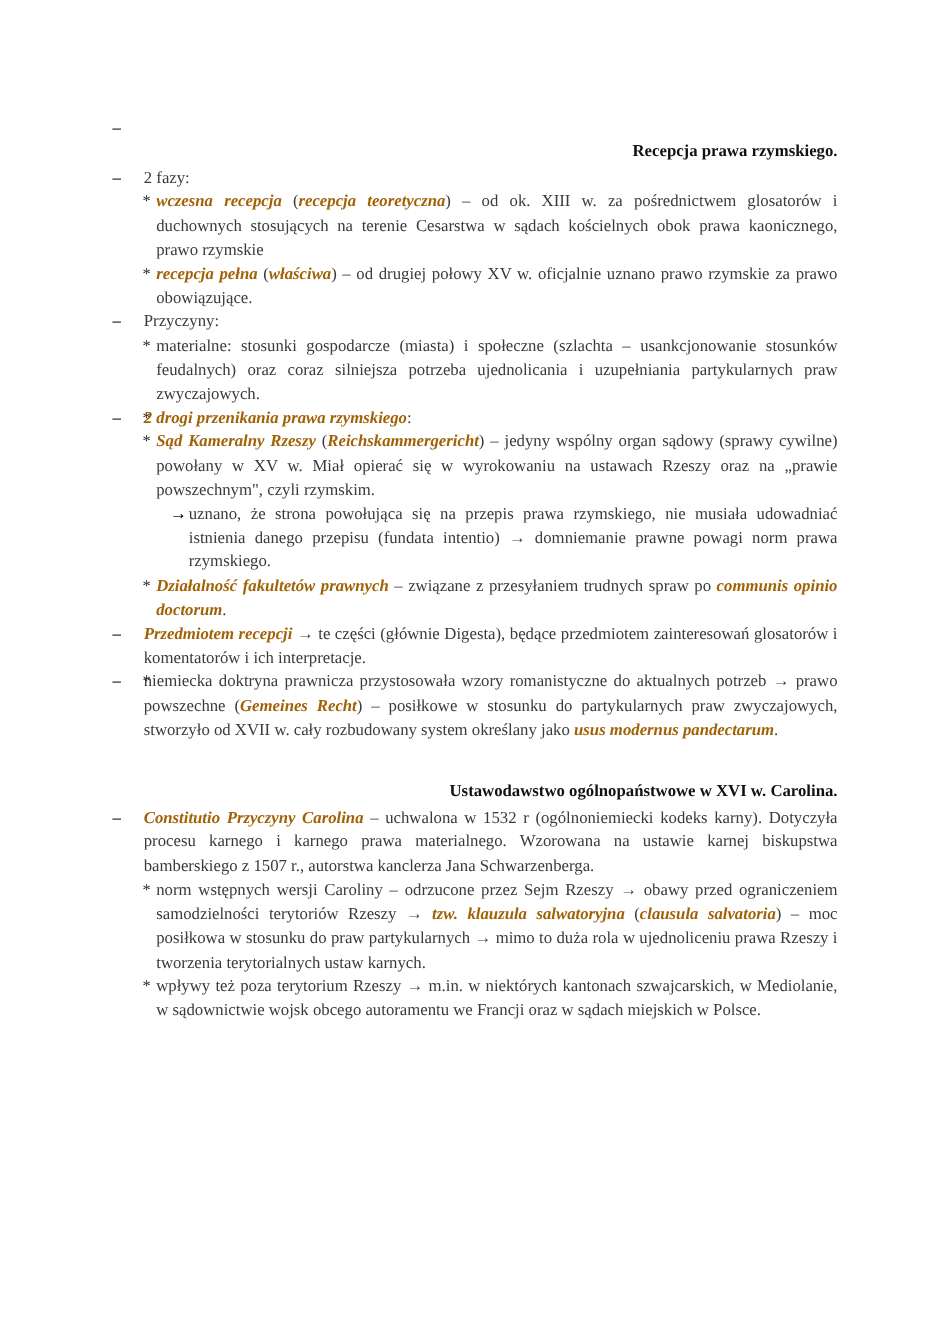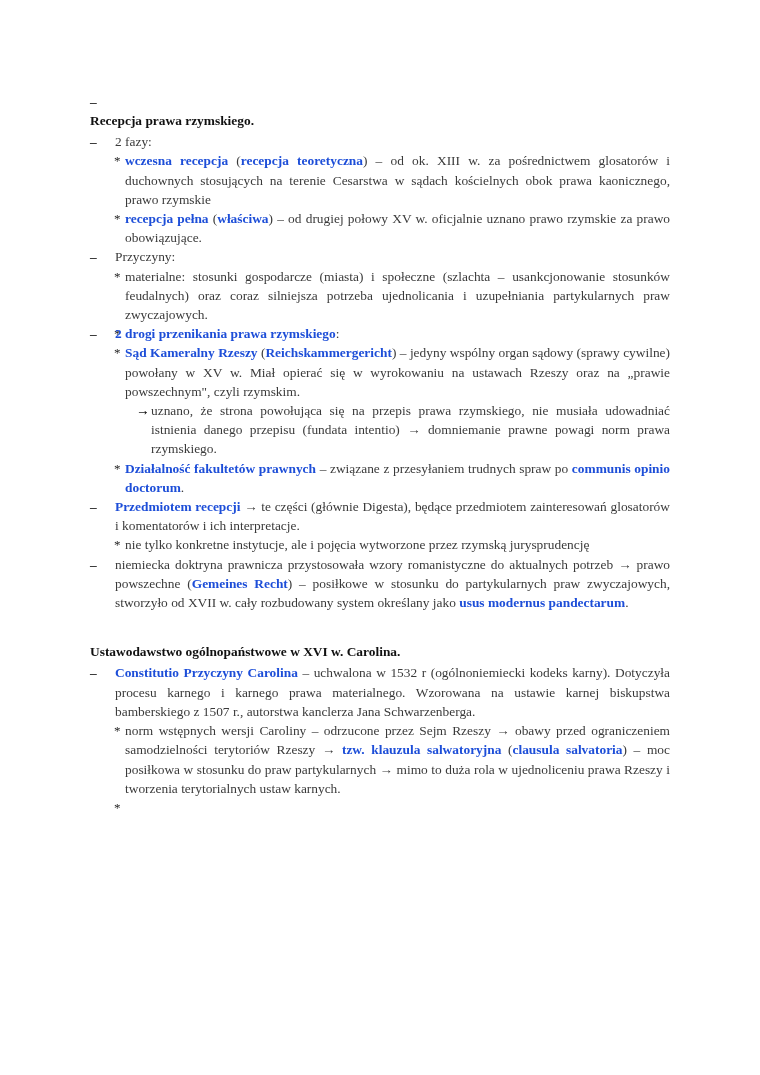--- a/index.html
+++ b/index.html
@@ -12,22 +12,22 @@
     .item { position: relative; text-align: justify; }
     .lvl1 { padding-left: 25px; }
     .lvl2 { padding-left: 35px; }
     .lvl3 { padding-left: 61px; }
     .marker { position: absolute; top: 0; color: #1e1e1e; }
     .lvl1 > .marker { left: 0; }
     .lvl2 > .marker { left: 24px; }
     .lvl3 > .marker { left: 46px; }
     .dash { font-weight: bold; }
     .star { font-size: 13px; }
-    b { color: #1d4ed8; font-weight: bold; }
-    .heading { font-weight: bold; color: #111; margin-top: 19px; margin-bottom: 2px; }
+    b { color: #a16207; font-weight: bold; font-style: italic; }
+    .heading { font-weight: bold; color: #111; margin-top: 19px; margin-bottom: 2px; text-align: right; }
   </style>
 </head>
 <body>
 
 <div class="page">
 
   <div class="item lvl1">
     <span class="marker dash">–</span>
   </div>
 
@@ -77,35 +77,35 @@
     <span class="marker star">*</span>
     <b>Działalność fakultetów prawnych</b><span> – związane z przesyłaniem trudnych spraw po </span><b>communis opinio doctorum</b><span>.</span>
   </div>
 
   <div class="item lvl1">
     <span class="marker dash">–</span>
     <b>Przedmiotem recepcji</b><span> → te części (głównie Digesta), będące przedmiotem zainteresowań glosatorów i komentatorów i ich interpretacje.</span>
   </div>
   <div class="item lvl2">
     <span class="marker star">*</span>
-    <span>nie tylko konkretne instytucje, ale i pojęcia wytworzone przez rzymską jurysprudencję</span>
   </div>
 
   <div class="item lvl1">
     <span class="marker dash">–</span>
     <span>niemiecka doktryna prawnicza przystosowała wzory romanistyczne do aktualnych potrzeb → prawo powszechne (</span><b>Gemeines Recht</b><span>) – posiłkowe w stosunku do partykularnych praw zwyczajowych, stworzyło od XVII w. cały rozbudowany system określany jako </span><b>usus modernus pandectarum</b><span>.</span>
   </div>
 
   <div class="heading" style="margin-top:30px">Ustawodawstwo ogólnopaństwowe w XVI w. Carolina.</div>
 
   <div class="item lvl1">
     <span class="marker dash">–</span>
     <b>Constitutio Przyczyny Carolina</b><span> – uchwalona w 1532 r (ogólnoniemiecki kodeks karny). Dotyczyła procesu karnego i karnego prawa materialnego. Wzorowana na ustawie karnej biskupstwa bamberskiego z 1507 r., autorstwa kanclerza Jana Schwarzenberga.</span>
   </div>
   <div class="item lvl2">
     <span class="marker star">*</span>
     <span>norm wstępnych wersji Caroliny – odrzucone przez Sejm Rzeszy → obawy przed ograniczeniem samodzielności terytoriów Rzeszy → </span><b>tzw. klauzula salwatoryjna</b><span> (</span><b>clausula salvatoria</b><span>) – moc posiłkowa w stosunku do praw partykularnych → mimo to duża rola w ujednoliceniu prawa Rzeszy i tworzenia terytorialnych ustaw karnych.</span>
   </div>
   <div class="item lvl2">
     <span class="marker star">*</span>
+    <span>wpływy też poza terytorium Rzeszy → m.in. w niektórych kantonach szwajcarskich, w Mediolanie, w sądownictwie wojsk obcego autoramentu we Francji oraz w sądach miejskich w Polsce.</span>
   </div>
 
 </div>
 
 </body></html>

